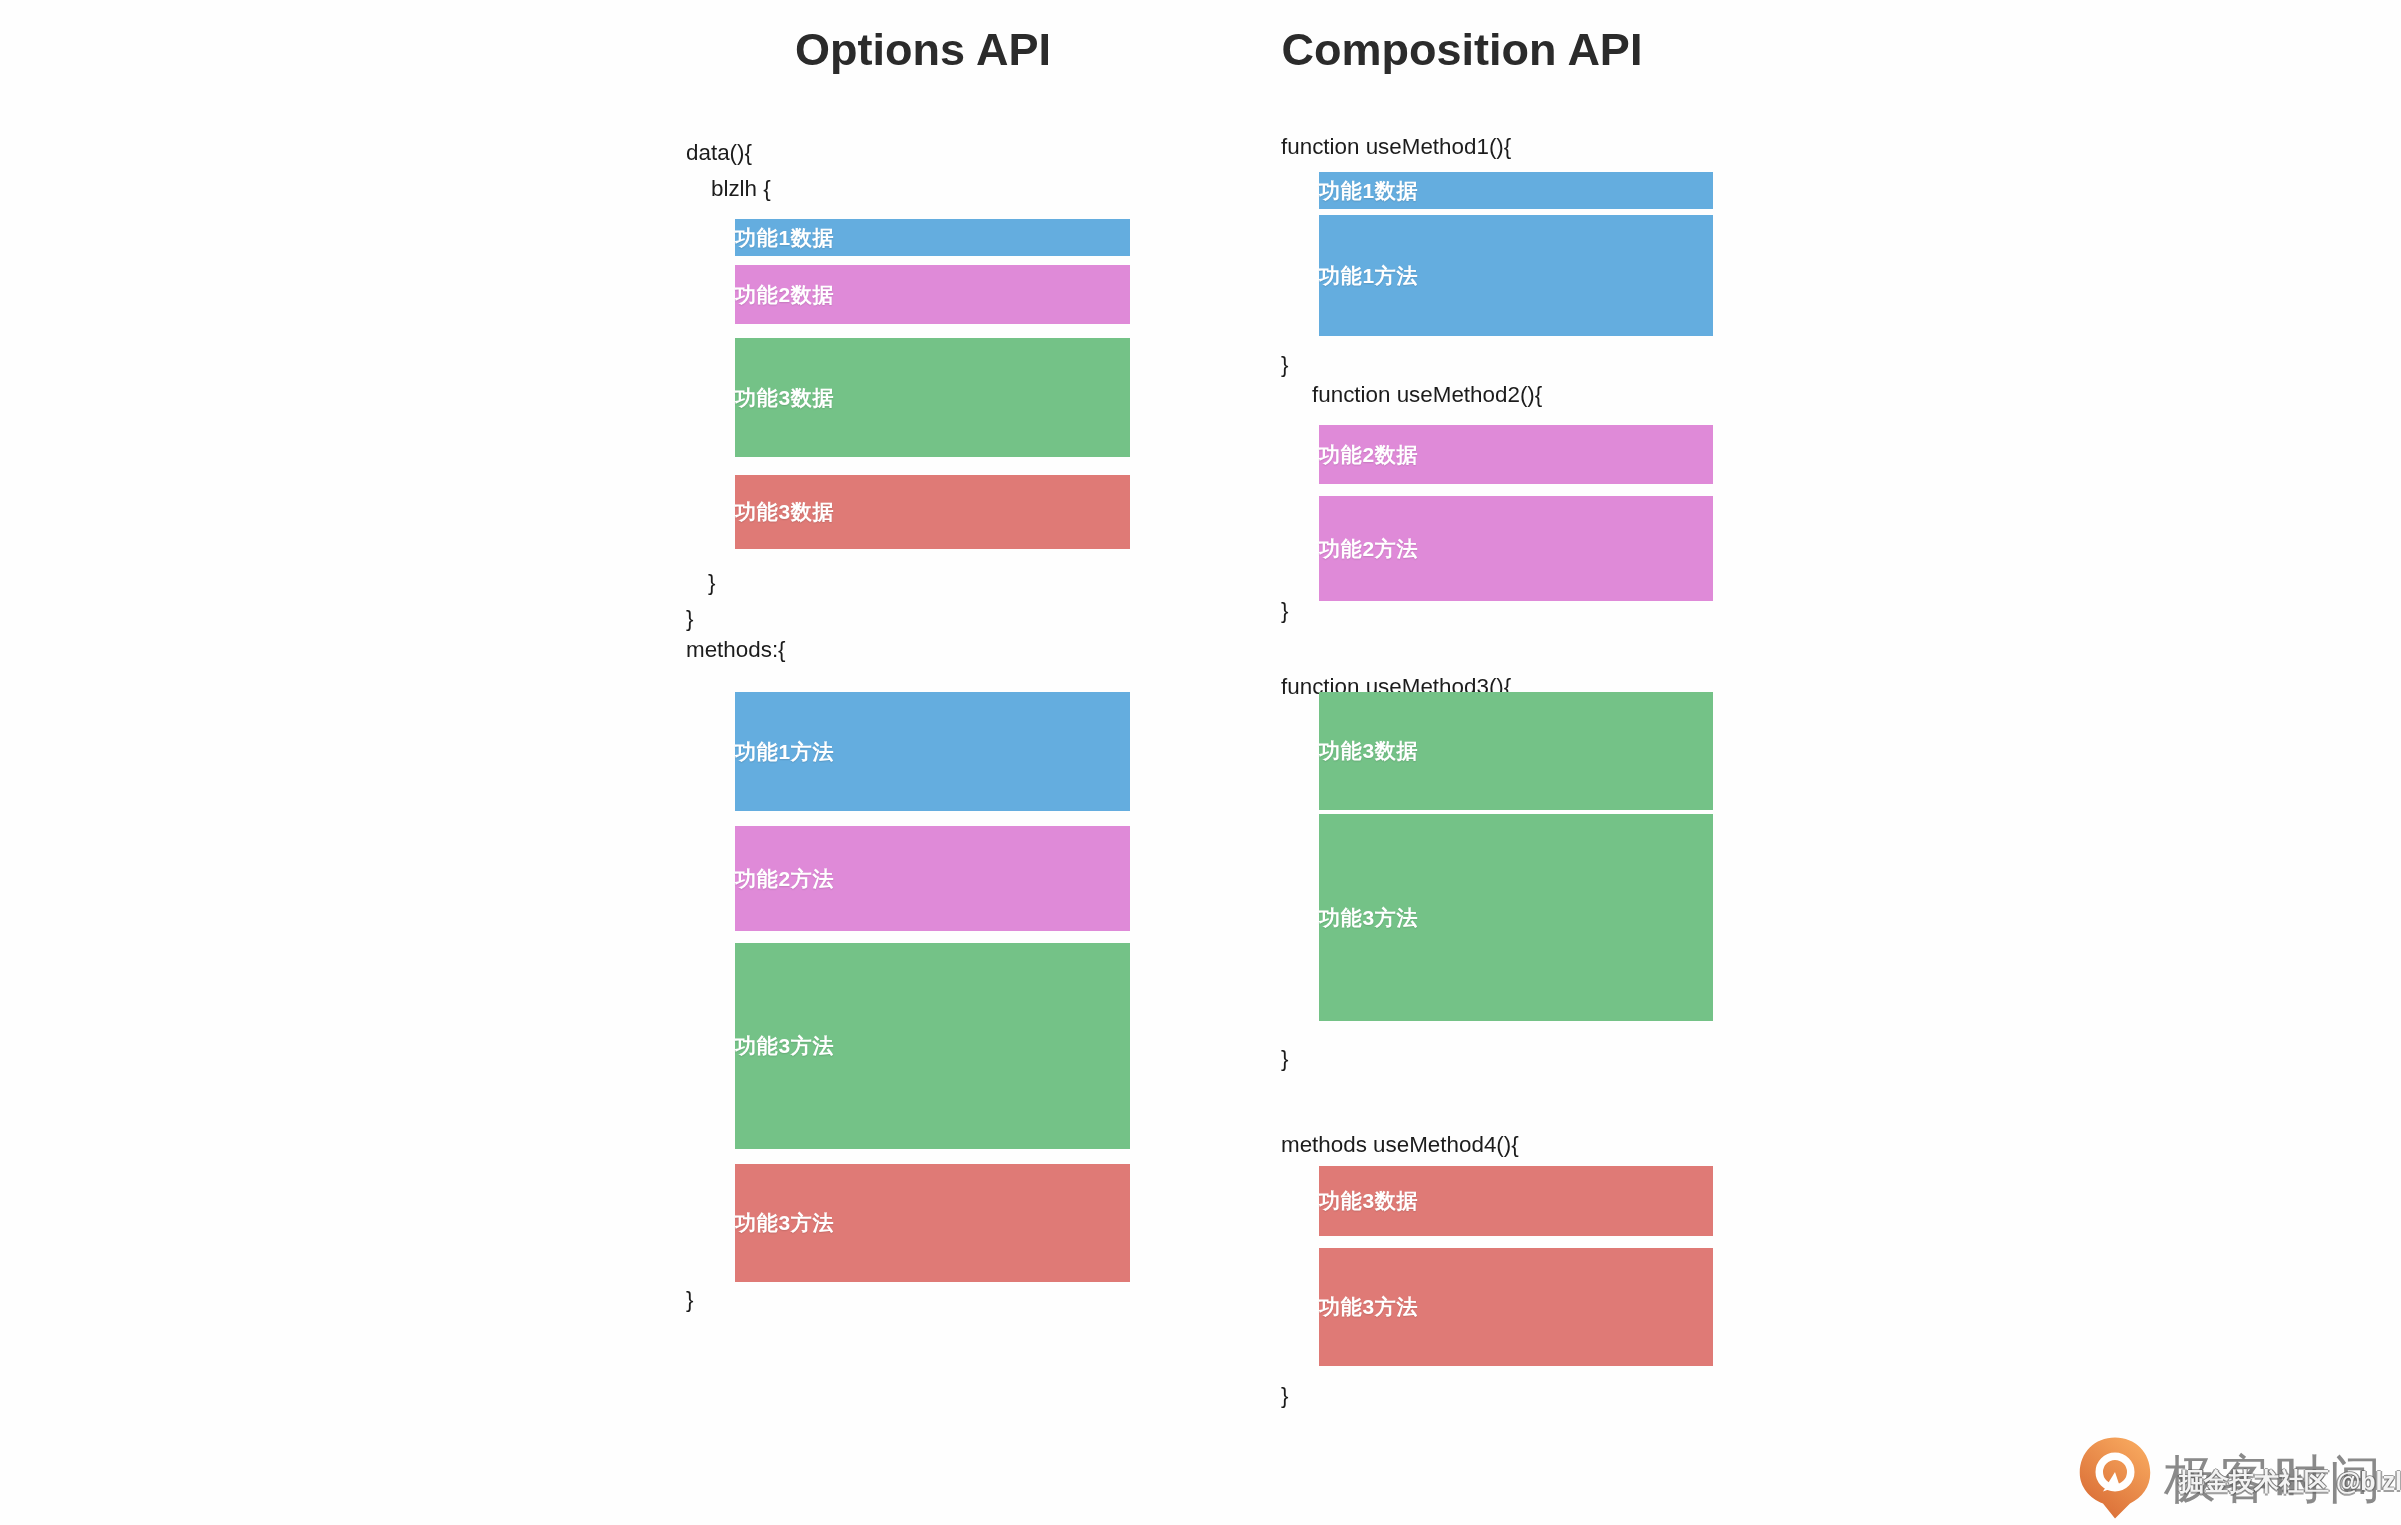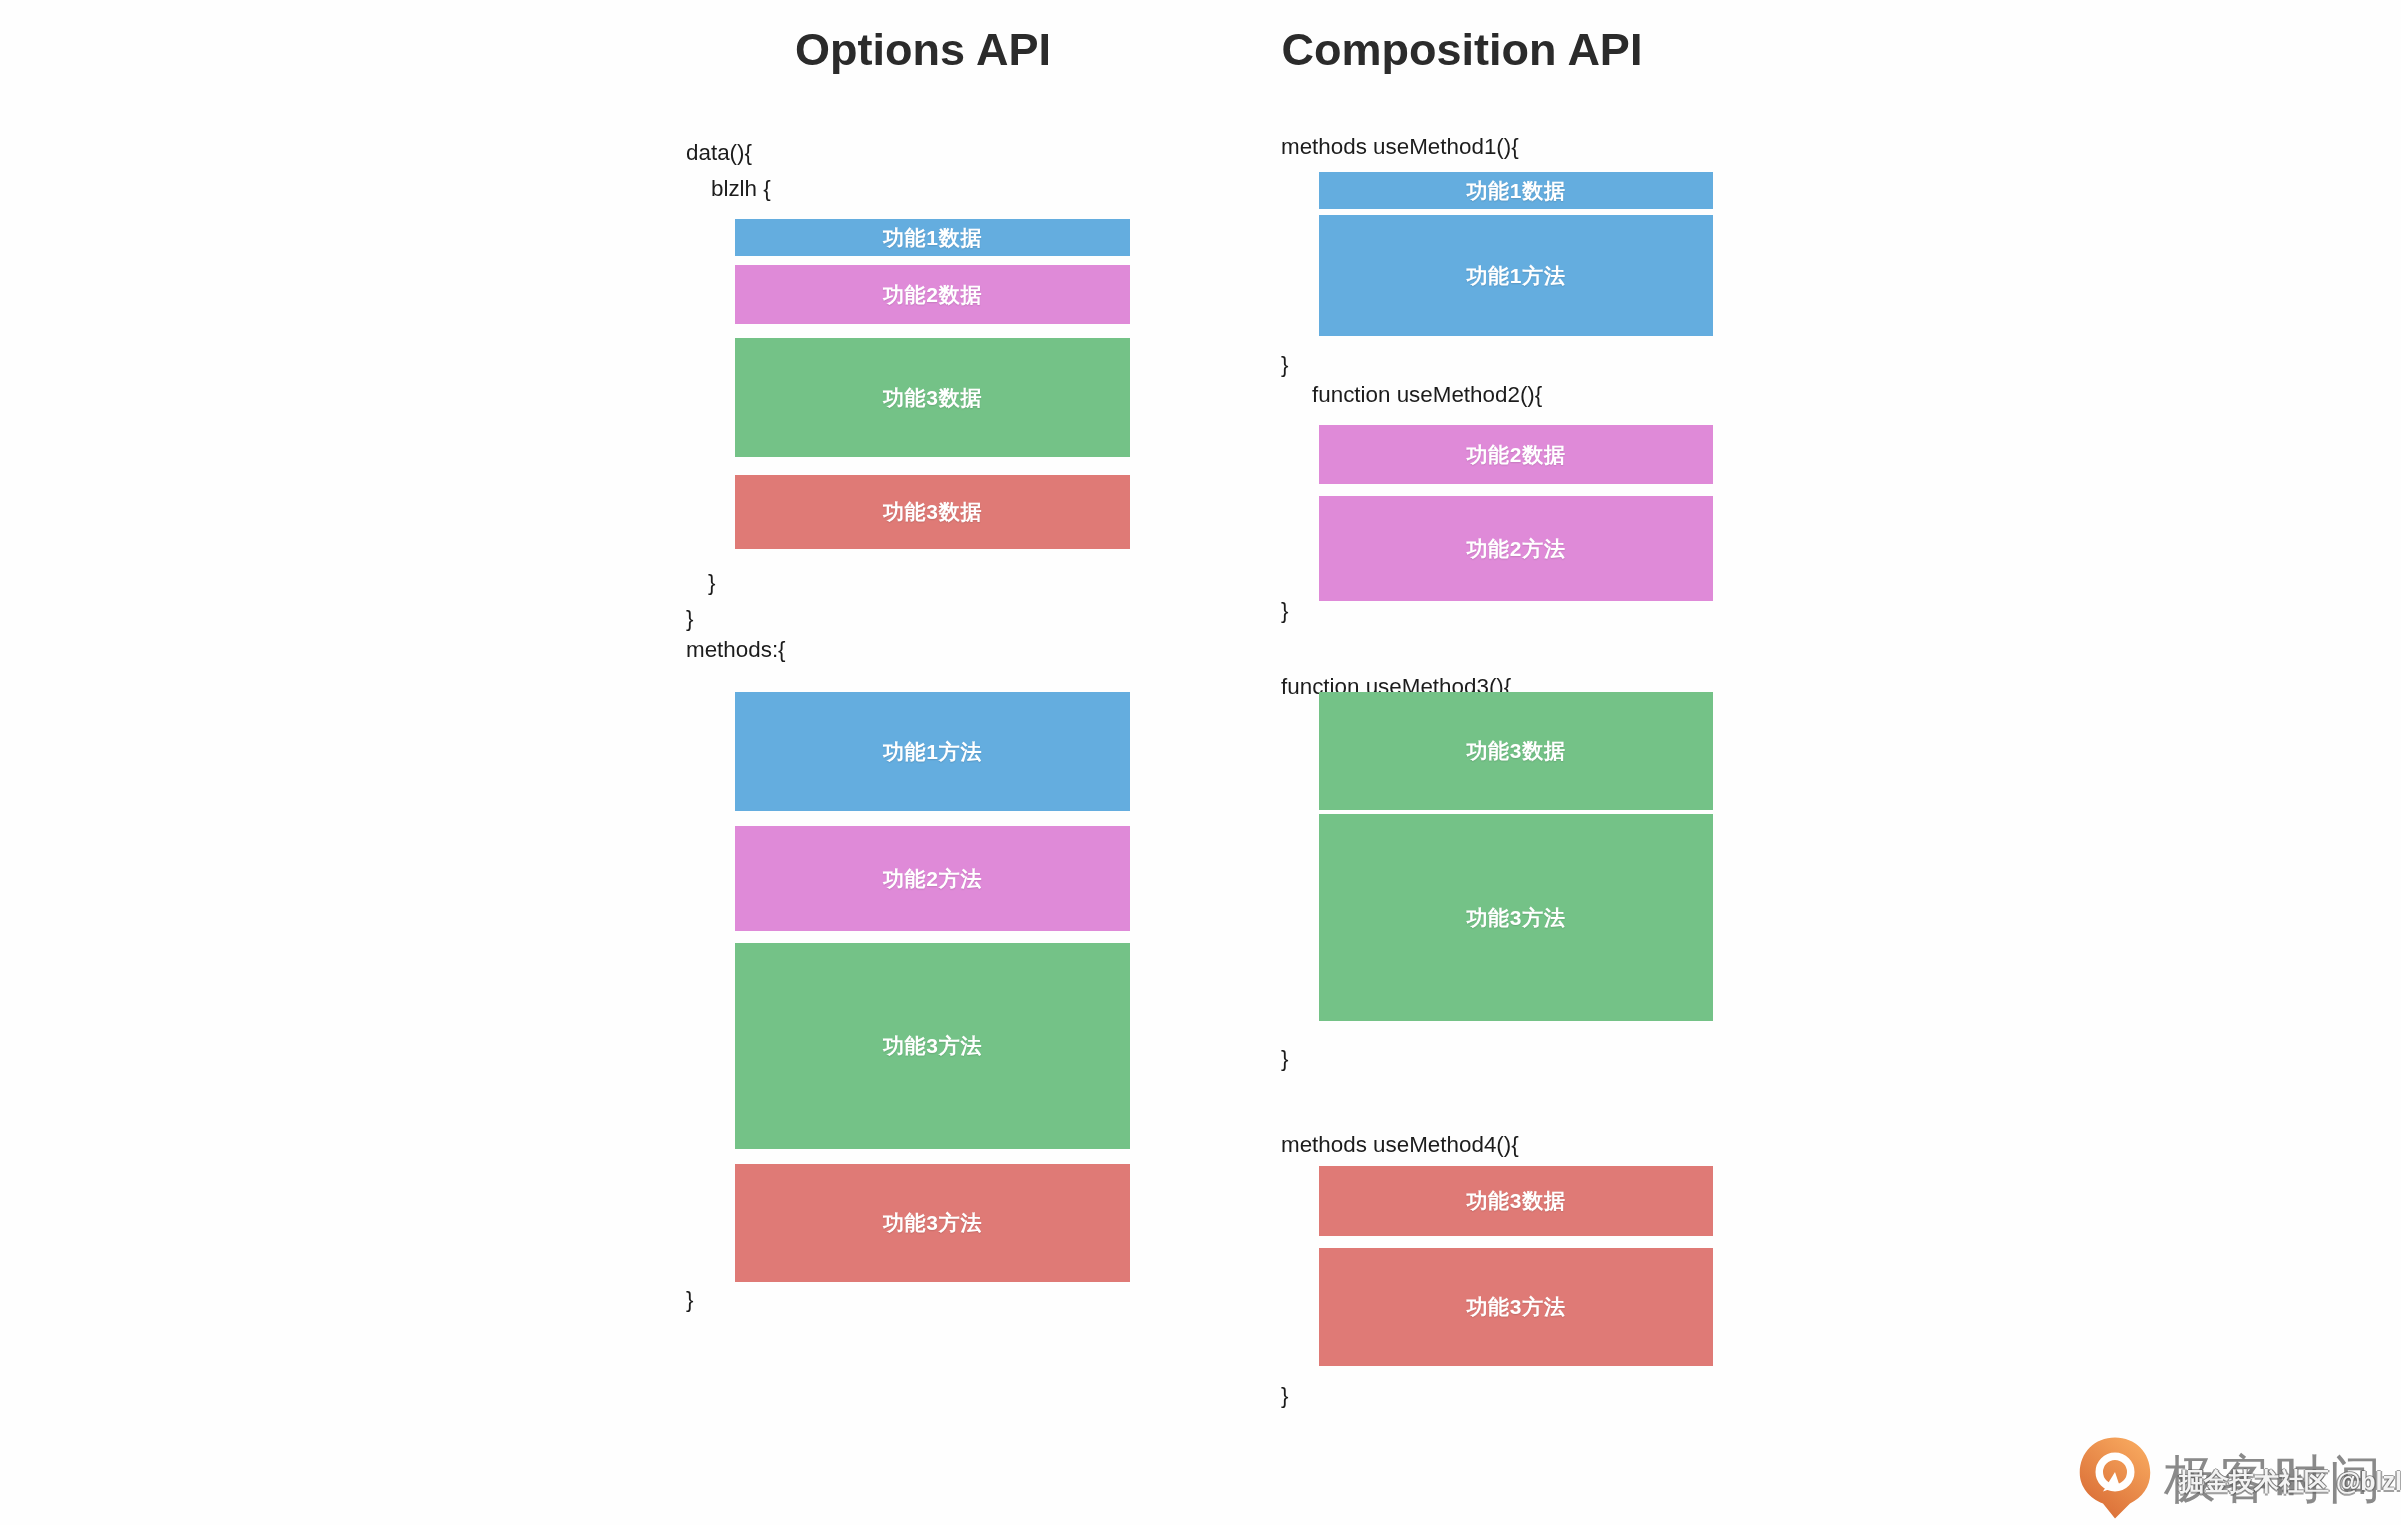--- a/index.html
+++ b/index.html
@@ -5,21 +5,21 @@
   html,body{margin:0;padding:0;background:#ffffff;}
   body{font-family:"Liberation Sans","DejaVu Sans",sans-serif;}
   .canvas{position:relative;width:2401px;height:1526px;background:#fefefe;overflow:hidden;}
 
   .title{position:absolute;margin:0;width:462px;text-align:center;
          font-size:45px;font-weight:800;color:#2b2b2b;}
 
   .code{position:absolute;font-size:22.4px;font-weight:400;color:#1c1c1c;
         line-height:28px;white-space:pre;}
 
-  .block{position:absolute;display:flex;align-items:center;justify-content:center;}
+  .block{position:absolute;display:flex;align-items:center;}
   .block-label{font-size:21px;font-weight:700;color:#ffffff;
                text-shadow:0 0.7px 1.5px rgba(0,0,0,.12);letter-spacing:0.7px;}
 
   .brand{position:absolute;left:2076px;top:1433px;width:326px;height:88px;}
   .brand-logo{position:absolute;left:0;top:3px;}
   .brand-text{position:absolute;left:88px;top:12px;font-size:52px;font-weight:400;
               color:#8a8a8a;letter-spacing:3px;white-space:nowrap;}
   .overlay-mark{position:absolute;left:2179px;top:1465px;z-index:3;
                 font-size:25px;font-weight:700;color:rgba(255,255,255,.92);
                 white-space:nowrap;
@@ -62,21 +62,21 @@
   </div>
   <div class="block" style="left: 735px; top: 943px; width: 395px; height: 206px; background-color: rgb(116, 194, 135);">
     <span class="block-label">功能3方法</span>
   </div>
   <div class="block" style="left: 735px; top: 1164px; width: 395px; height: 118px; background-color: rgb(223, 122, 118);">
     <span class="block-label">功能3方法</span>
   </div>
 
   <div class="code" style="left:686px;top:1286px">}</div>
 
-  <div class="code" style="left:1281px;top:133px">methods useMethod1(){</div>
+  <div class="code" style="left:1281px;top:133px">function useMethod1(){</div>
   <div class="block" style="left: 1319px; top: 172px; width: 394px; height: 37px; background-color: rgb(100, 173, 223);">
     <span class="block-label">功能1数据</span>
   </div>
   <div class="block" style="left: 1319px; top: 215px; width: 394px; height: 121px; background-color: rgb(100, 173, 223);">
     <span class="block-label">功能1方法</span>
   </div>
   <div class="code" style="left:1281px;top:351px">}</div>
 
   <div class="code" style="left:1312px;top:381px">function useMethod2(){</div>
   <div class="block" style="left: 1319px; top: 425px; width: 394px; height: 59px; background-color: rgb(223, 138, 216);">

